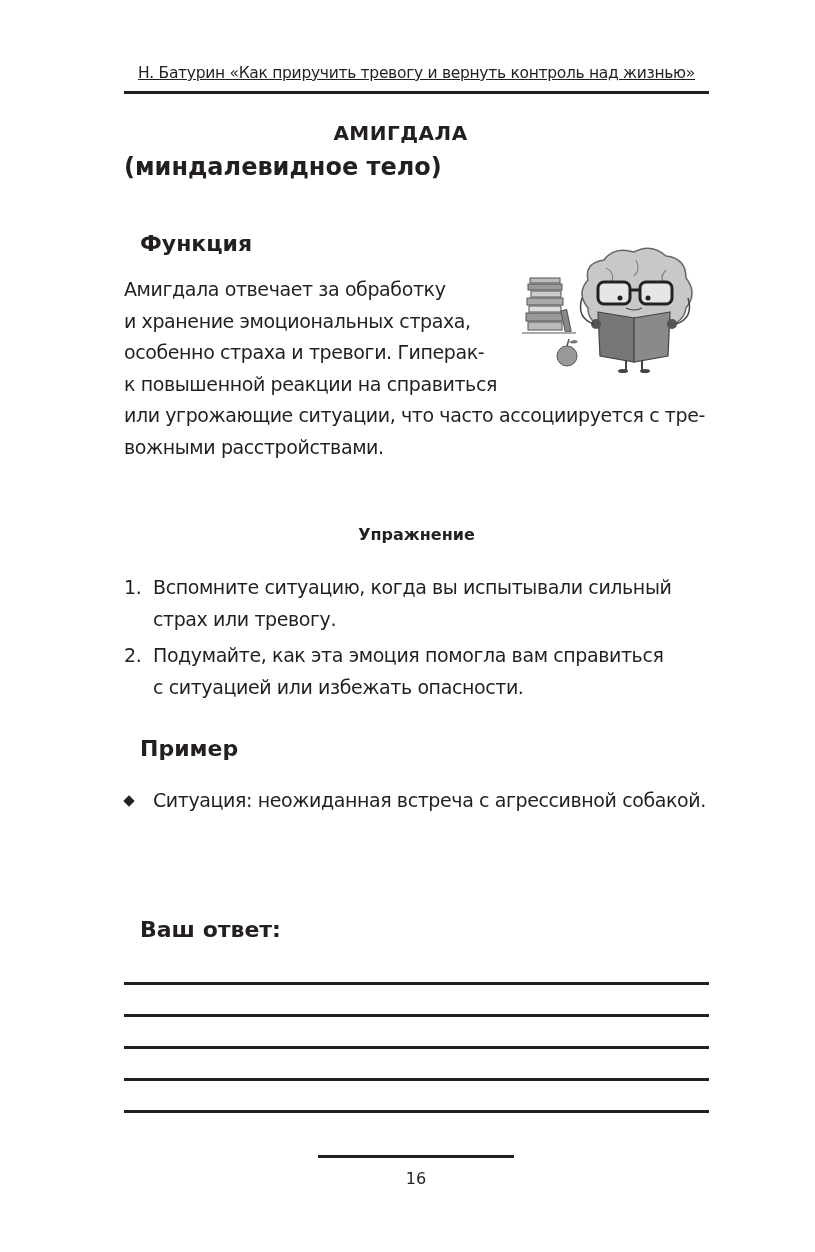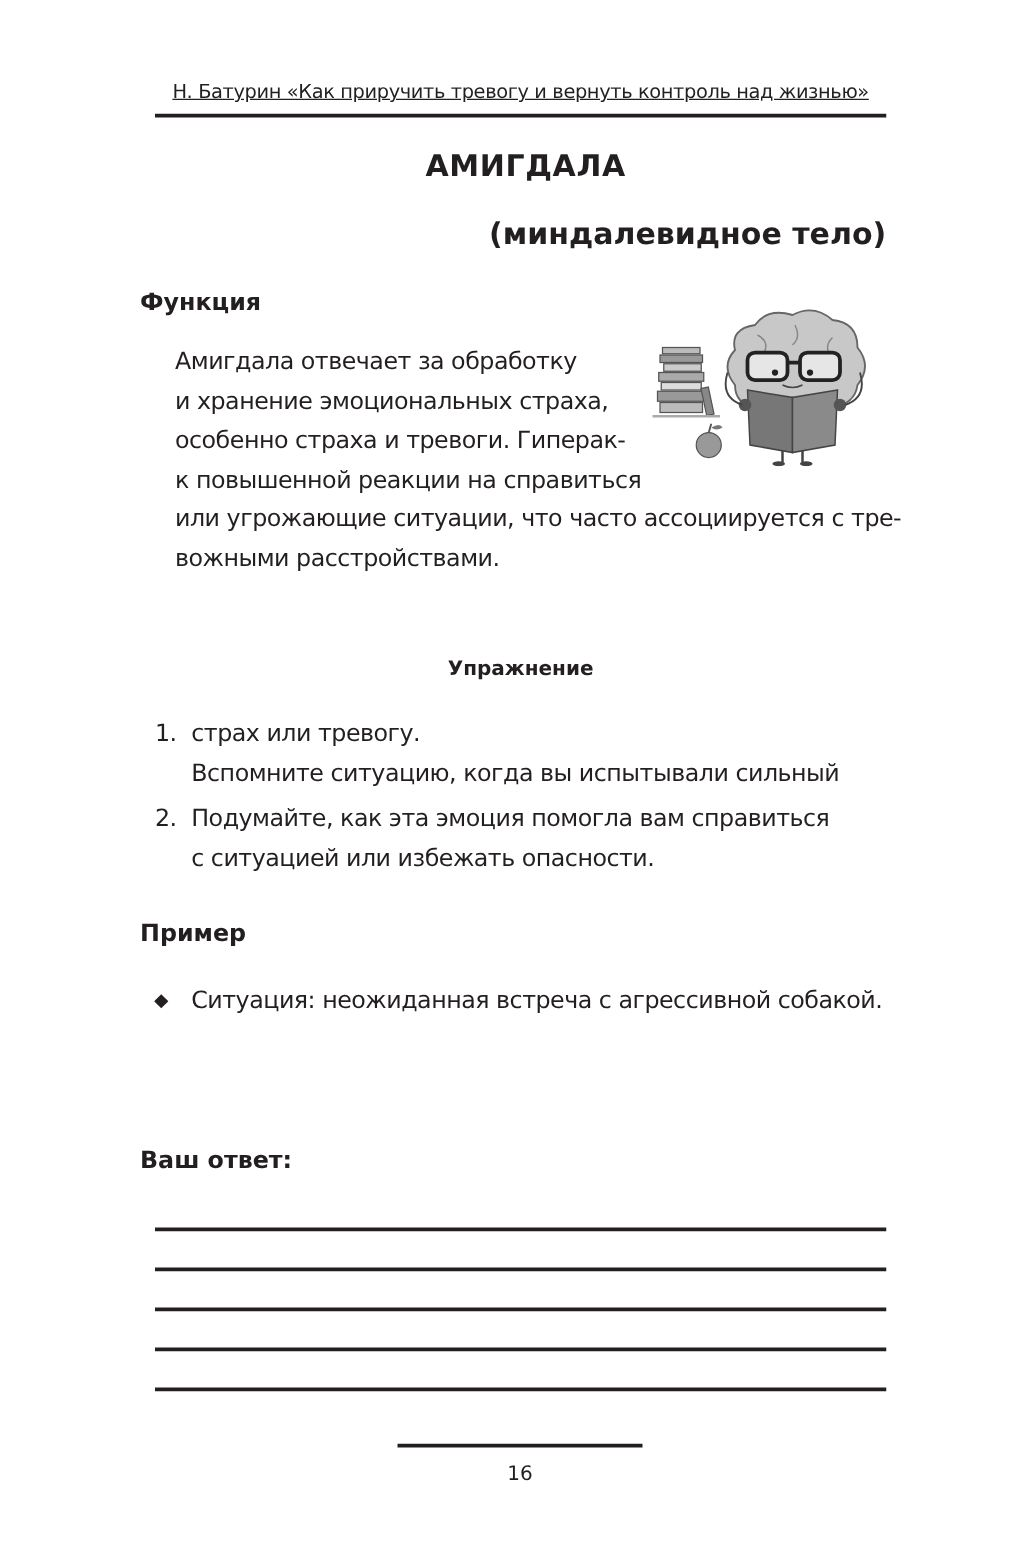--- a/index.html
+++ b/index.html
@@ -1,27 +1,27 @@
 <!DOCTYPE html>
 <html><head>
 <meta charset="utf-8">
 <style>
   html, body { margin:0; padding:0; background:#ffffff; }
   body { width:815px; height:1252px; position:relative; overflow:hidden;
          font-family:"DejaVu Sans", sans-serif; color:#231f20; }
   .running-head { position:absolute; left:124px; width:585px; top:64px; text-align:center;
          font-size:15.5px; letter-spacing:-0.3px; color:#231f20;text-decoration:underline; }
   .head-rule { position:absolute; left:124px; width:585px; top:91px; height:3px; background:#231f20; }
-  .title { position:absolute; left:128px; width:585px; top:116px; text-align:center;
-         font-size:24px; font-weight:bold; letter-spacing:0.5px; line-height:34px; }
-  .subtitle { position:absolute; left:124px; width:585px; top:151px; text-align:right;
-         font-size:24px; font-weight:bold; line-height:32px;margin-top:20px; }
-  .h-bold { position:absolute; left:112px; font-size:19px; font-weight:bold; }
+  .title { position:absolute; left:108px; width:585px; top:116px; text-align:center;
+         font-size:20px; font-weight:bold; letter-spacing:0.5px; line-height:34px; }
+  .subtitle { position:absolute; left:124px; width:585px; top:151px; text-align:left;
+         font-size:24px; font-weight:bold; line-height:32px; }
+  .h-bold { position:absolute; left:140px; font-size:22px; font-weight:bold; }
   .para { position:absolute; left:124px; font-size:19px; line-height:31.5px; letter-spacing:-0.4px; }
-  .para .line { display:block; white-space:nowrap;margin-left:16px; }
+  .para .line { display:block; white-space:nowrap; }
   .illustration { position:absolute; left:516px; top:238px; width:190px; height:135px; }
   .center-h { position:absolute; left:124px; width:585px; top:525px; text-align:center;
          font-size:16px; font-weight:bold; }
   .list { position:absolute; left:124px; width:590px; font-size:19px; line-height:31.5px; letter-spacing:-0.4px; }
   .li { position:relative; padding-left:29px; margin-bottom:5px; }
   .li .marker { position:absolute; left:0; top:0; }
   .li .line { display:block; white-space:nowrap; }
   .bullet { position:absolute; left:1px; top:12px; width:8px; height:8px; background:#231f20; transform:rotate(45deg); }
   .answer-line { position:absolute; left:124px; width:585px; height:3px; background:#231f20; }
   .foot-rule { position:absolute; left:318px; width:196px; top:1155px; height:3px; background:#231f20; }
@@ -83,22 +83,22 @@
     <ellipse cx="107" cy="133" rx="5" ry="2" fill="#444"></ellipse>
     <ellipse cx="129" cy="133" rx="5" ry="2" fill="#444"></ellipse>
   </g>
 </svg>
 
 <div class="center-h">Упражнение</div>
 
 <div class="list" style="top:572px;">
   <div class="li">
     <span class="marker">1.</span>
+    <span class="line">Вспомните ситуацию, когда вы испытывали сильный</span>
     <span class="line">страх или тревогу.</span>
-    <span class="line">Вспомните ситуацию, когда вы испытывали сильный</span>
   </div>
   <div class="li">
     <span class="marker">2.</span>
     <span class="line">Подумайте, как эта эмоция помогла вам справиться</span>
     <span class="line">с ситуацией или избежать опасности.</span>
   </div>
 </div>
 
 <div class="h-bold" style="top:736px;">Пример</div>
 

